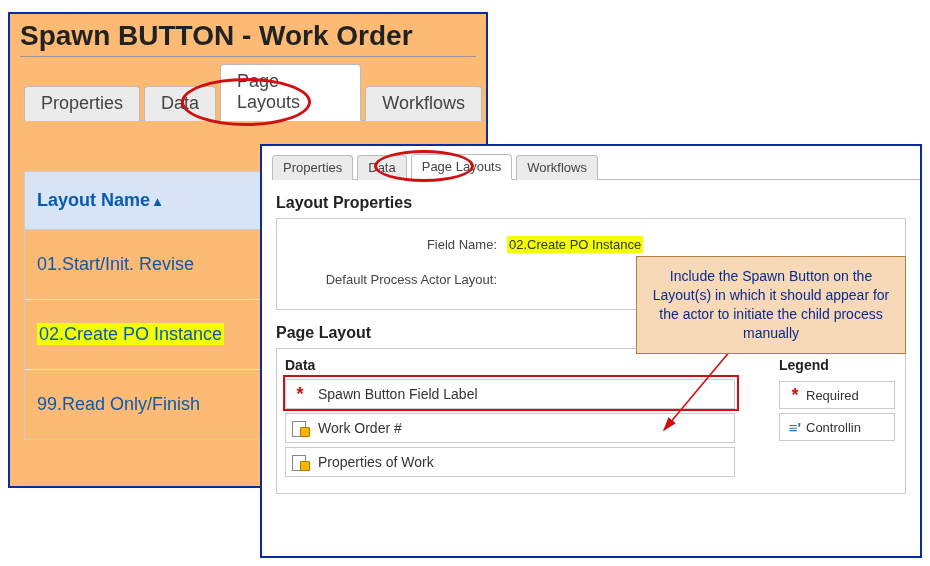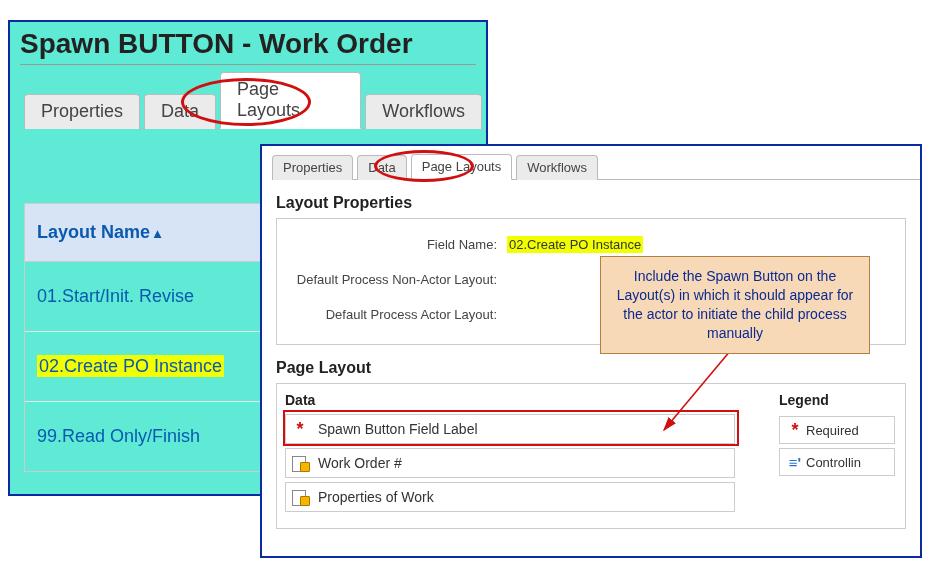--- a/index.html
+++ b/index.html
@@ -10,24 +10,24 @@
     height: 566px;
     font-family: "Segoe UI", Arial, sans-serif;
     background: #fff;
     position: relative;
     overflow: hidden;
   }
 
   
   .panel-outer {
     position: absolute;
-    left: 8px; top: 20px;
+    left: 8px; top: 12px;
     width: 480px; height: 476px;
     border: 2px solid #0a2aa0;
-    background: #5eead4;
+    background: #fdba74;
   }
   .panel-outer h1 {
     margin: 6px 10px 4px 10px;
     font-size: 28px;
     font-weight: 700;
     color: #222;
   }
   .panel-outer .hr {
     margin: 0 10px 28px 10px;
     border: none;
@@ -65,21 +65,21 @@
   .tabstrip.small .tab { font-size: 13px; padding: 4px 10px 5px 10px; }
 
   .circle-annot {
     position: absolute;
     border: 3px solid #d01010;
     border-radius: 50%;
     pointer-events: none;
   }
 
   .layout-table {
-    margin: 74px 14px 0 14px;
+    margin: 50px 14px 0 14px;
     width: 260px;
     border: 1px solid #ccc;
   }
   .layout-table .th {
     background: #d6e4f5;
     color: #0b5ab0;
     font-size: 18px;
     font-weight: 600;
     padding: 18px 12px;
     border-bottom: 1px solid #ccc;
@@ -128,21 +128,21 @@
     width: 230px;
     text-align: right;
     padding-right: 10px;
     color: #444;
   }
   .prop-row .val {}
 
   
   .callout {
     position: absolute;
-    left: 600px; top: 256px;
+    left: 636px; top: 256px;
     width: 270px;
     padding: 10px 12px;
     background: #f8d9b7;
     border: 1px solid #b08040;
     color: #0a2a90;
     font-size: 14px;
     text-align: center;
     line-height: 1.35;
     z-index: 5;
   }
@@ -279,24 +279,20 @@
     <div class="tab">Workflows</div>
   </div>
 
   <div class="section-title">Layout Properties</div>
 
   <div class="prop-block">
     <div class="prop-row">
       <div class="lbl">Field Name:</div>
       <div class="val"><span class="hl">02.Create PO Instance</span></div>
     </div>
-    <div class="prop-row">
-      <div class="lbl">Default Process Non-Actor Layout:</div>
-      <div class="val"></div>
-    </div>
     <div class="prop-row" style="margin-bottom:6px;">
       <div class="lbl">Default Process Actor Layout:</div>
       <div class="val"></div>
     </div>
   </div>
 
   <div class="section-title">Page Layout</div>
 
   <div class="pl-block">
     <div class="data-col">

